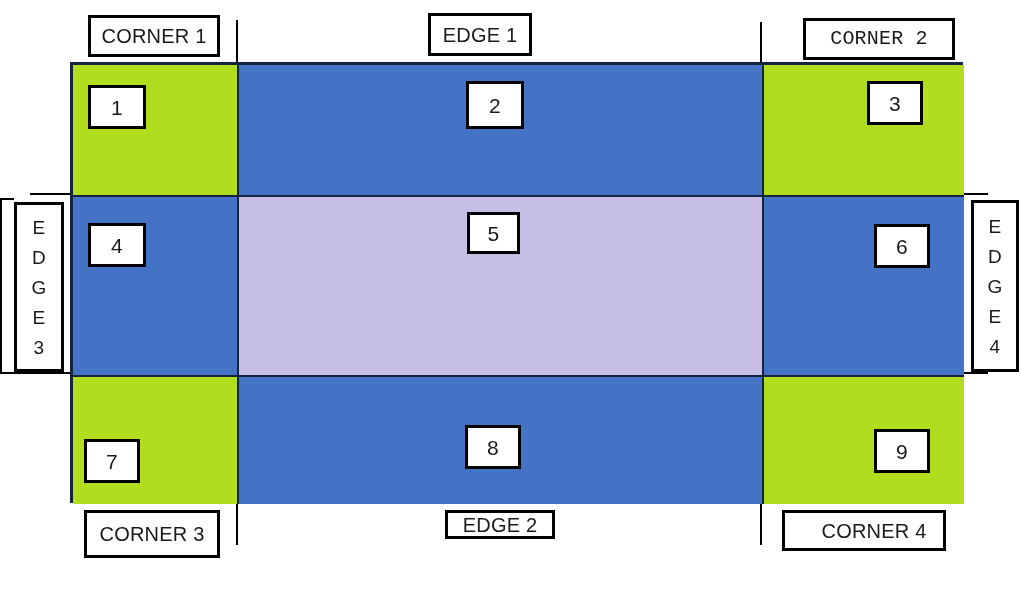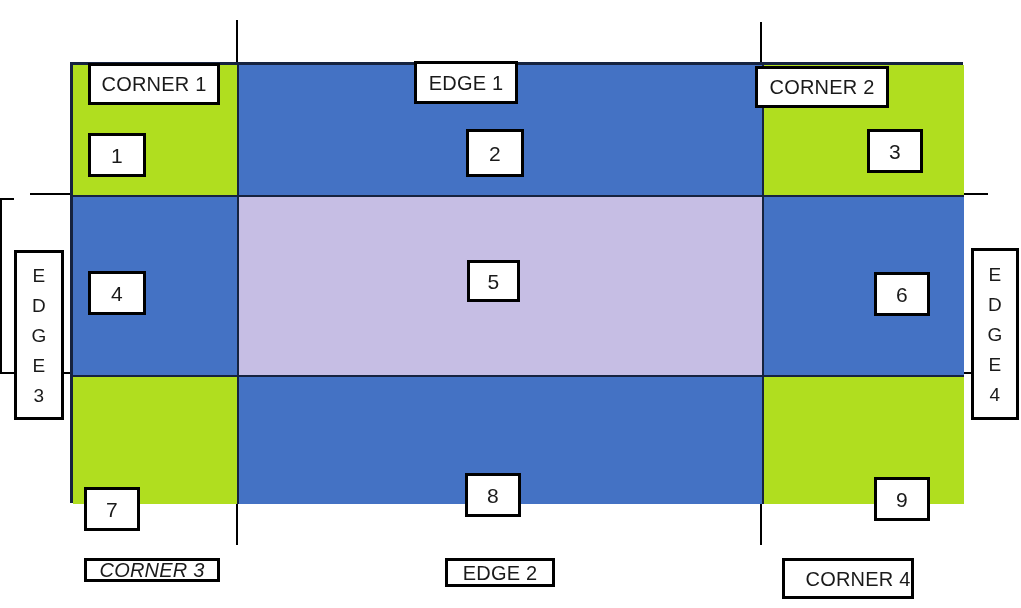--- a/index.html
+++ b/index.html
@@ -57,21 +57,20 @@
     background: #ffffff;
     border: 3px solid #000000;
     box-sizing: border-box;
     display: flex;
     align-items: center;
     justify-content: center;
     font-size: 20px;
     letter-spacing: 0.2px;
     white-space: nowrap;
     line-height: 1;
-    margin-top: 48px;
   }
   .box.num {
     font-size: 21px;
   }
   .box.vert {
     flex-direction: column;
     justify-content: center;
     gap: 11px;
     font-size: 19px;
   }
@@ -124,26 +123,26 @@
   <div class="box num" style="left:867px; top:81px;  width:56px; height:44px;">3</div>
   <div class="box num" style="left:88px;  top:223px; width:58px; height:44px;">4</div>
   <div class="box num" style="left:467px; top:212px; width:53px; height:42px;">5</div>
   <div class="box num" style="left:874px; top:224px; width:56px; height:44px;">6</div>
   <div class="box num" style="left:84px;  top:439px; width:56px; height:44px;">7</div>
   <div class="box num" style="left:465px; top:425px; width:56px; height:44px;">8</div>
   <div class="box num" style="left:874px; top:429px; width:56px; height:44px;">9</div>
 
 
   <div class="box" style="left:88px;  top:15px; width:132px; height:42px;">CORNER 1</div>
-  <div class="box" style="left:414px; top:13px; width:104px; height:43px;text-align:right;">EDGE 1</div>
-  <div class="box" style="left:755px; top:18px; width:134px; height:42px;">CORNER 2</div>
+  <div class="box" style="left:428px; top:13px; width:104px; height:43px;text-align:right;">EDGE 1</div>
+  <div class="box" style="left:803px; top:18px; width:152px; height:42px;font-family:Liberation Mono, monospace;">CORNER 2</div>
 
-  <div class="box" style="left:84px;  top:510px; width:136px; height:24px;font-style:italic;">CORNER 3</div>
+  <div class="box" style="left:84px;  top:510px; width:136px; height:48px;">CORNER 3</div>
   <div class="box" style="left:445px; top:510px; width:110px; height:29px;">EDGE 2</div>
-  <div class="box" style="left:782px; top:510px; width:132px; height:41px;padding-left:20px;">CORNER 4</div>
+  <div class="box" style="left:782px; top:510px; width:164px; height:41px;padding-left:20px;">CORNER 4</div>
 
   <div class="box vert" style="left:14px; top:202px; width:50px; height:170px;">
     <span>E</span>
     <span>D</span>
     <span>G</span>
     <span>E</span>
     <span>3</span>
   </div>
 
   <div class="box vert" style="left:971px; top:200px; width:48px; height:172px;">

